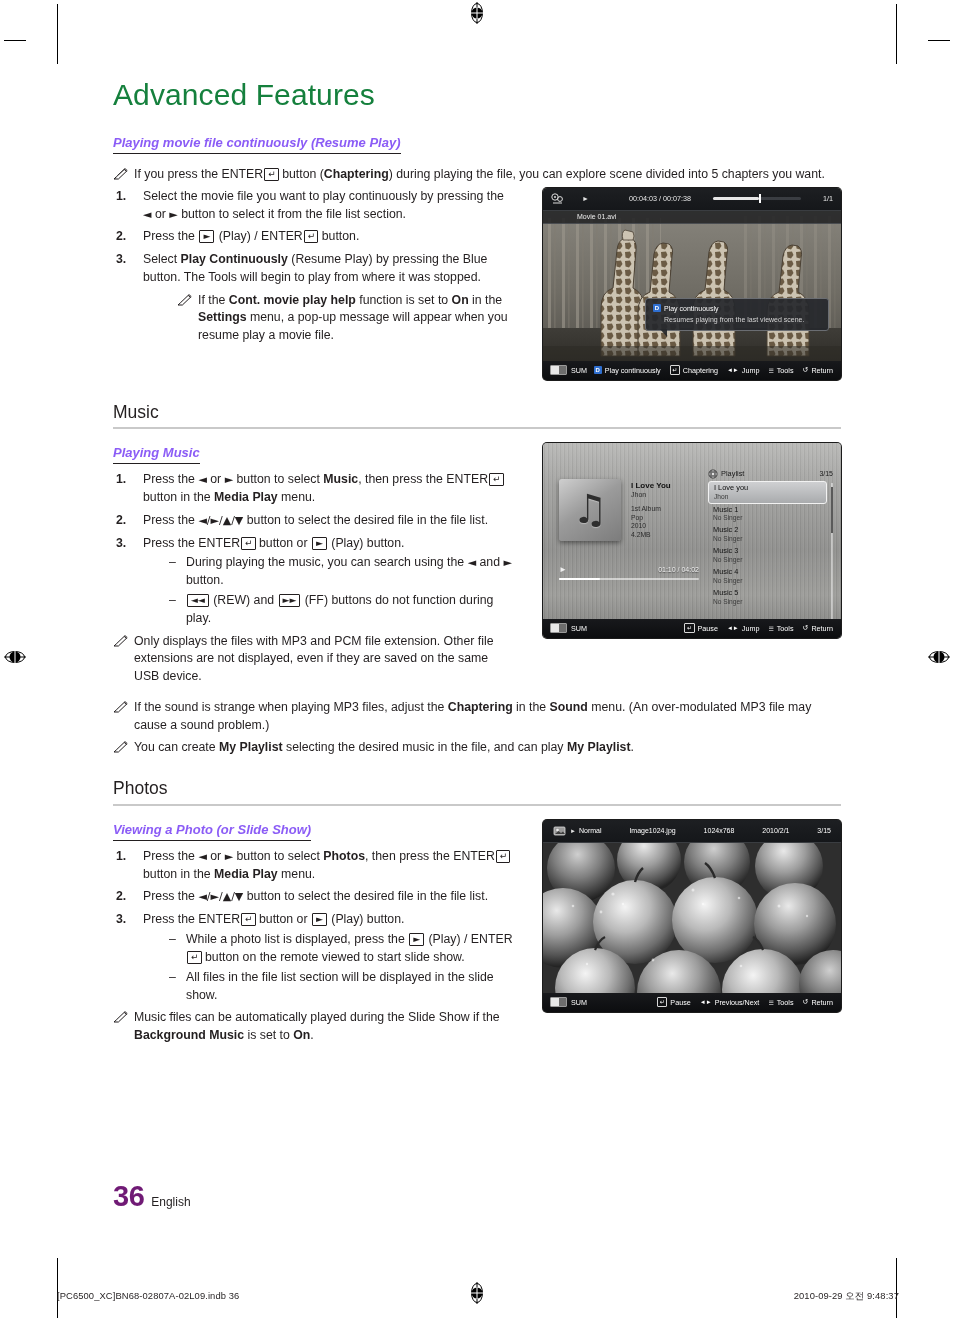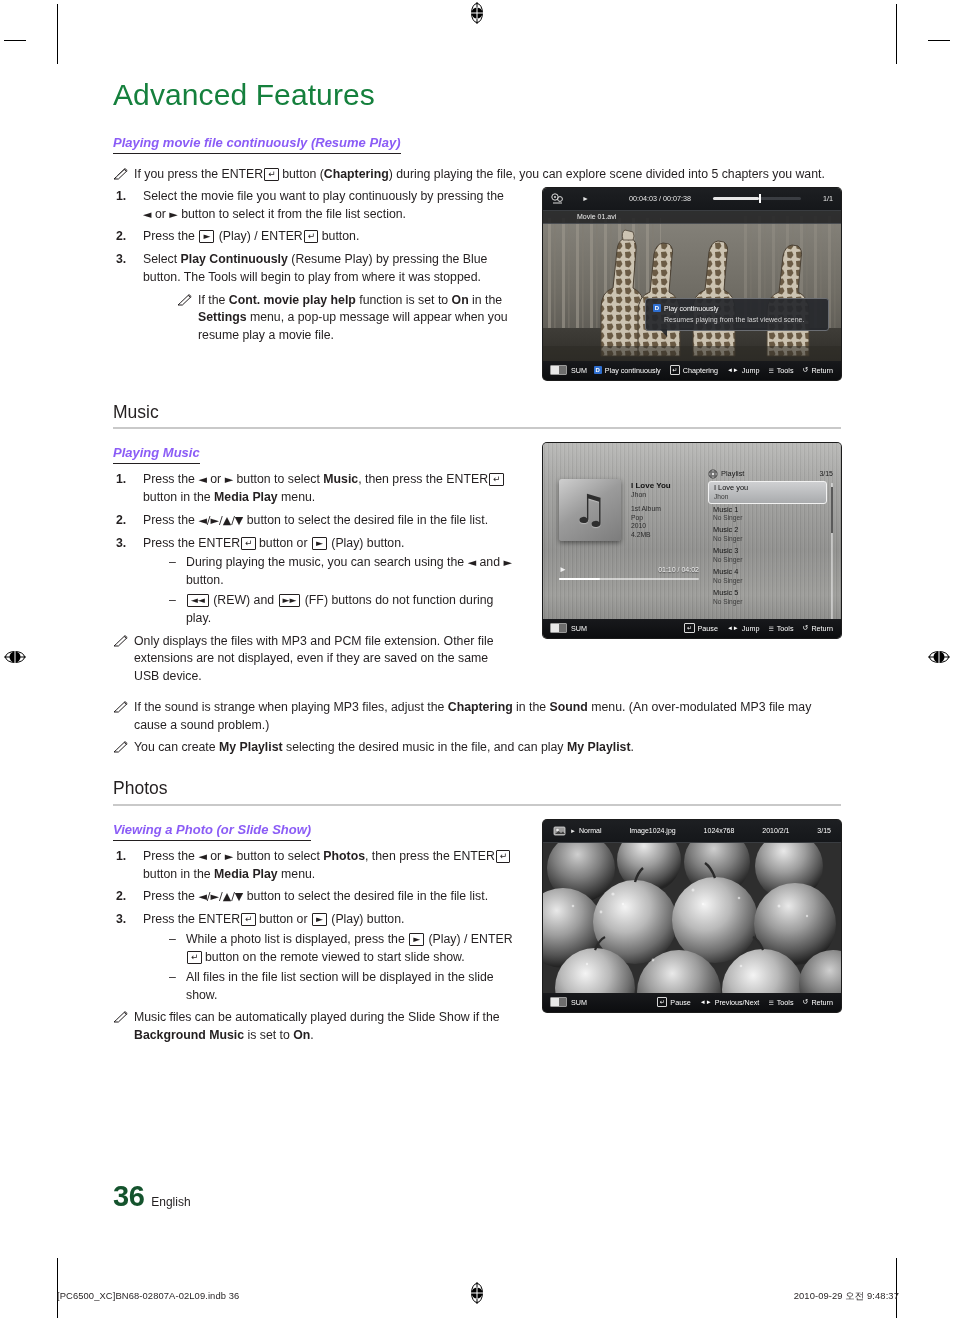--- a/index.html
+++ b/index.html
@@ -181,21 +181,21 @@
   .photo-top-inner{display:flex;align-items:center;width:100%;padding:0 10px;font-size:7px;}
   .photo-top-inner .pt-ic{width:13px;height:11px;margin-right:4px;}
   .photo-top-inner .seg{white-space:nowrap;}
   .photo-top-inner .sp{flex:1;}
 
   
   .apples{position:absolute;inset:0;overflow:hidden;background:#3f3f3f;}
 
   
   .pagenum{position:absolute;left:113px;top:1180px;display:flex;align-items:baseline;}
-  .pagenum .n{font-size:29px;font-weight:bold;letter-spacing:-.5px;color:#14532d;}
+  .pagenum .n{font-size:29px;font-weight:bold;letter-spacing:-.5px;color:#701a75;}
   .pagenum .lang{font-size:12px;margin-left:7px;color:#231f20;}
 
   
   .slug{position:absolute;left:0;right:0;top:1290px;height:20px;font-size:9.4px;color:#231f20;}
   .slug .left{position:absolute;left:57px;top:0;white-space:nowrap;letter-spacing:.1px;}
   .slug .right{position:absolute;right:55px;top:0;white-space:nowrap;letter-spacing:.1px;}
   .slug .mid{position:absolute;left:50%;top:-8px;transform:translateX(-50%);}
   .vrule{position:absolute;background:#000;width:1px;}
 </style>
 </head>

